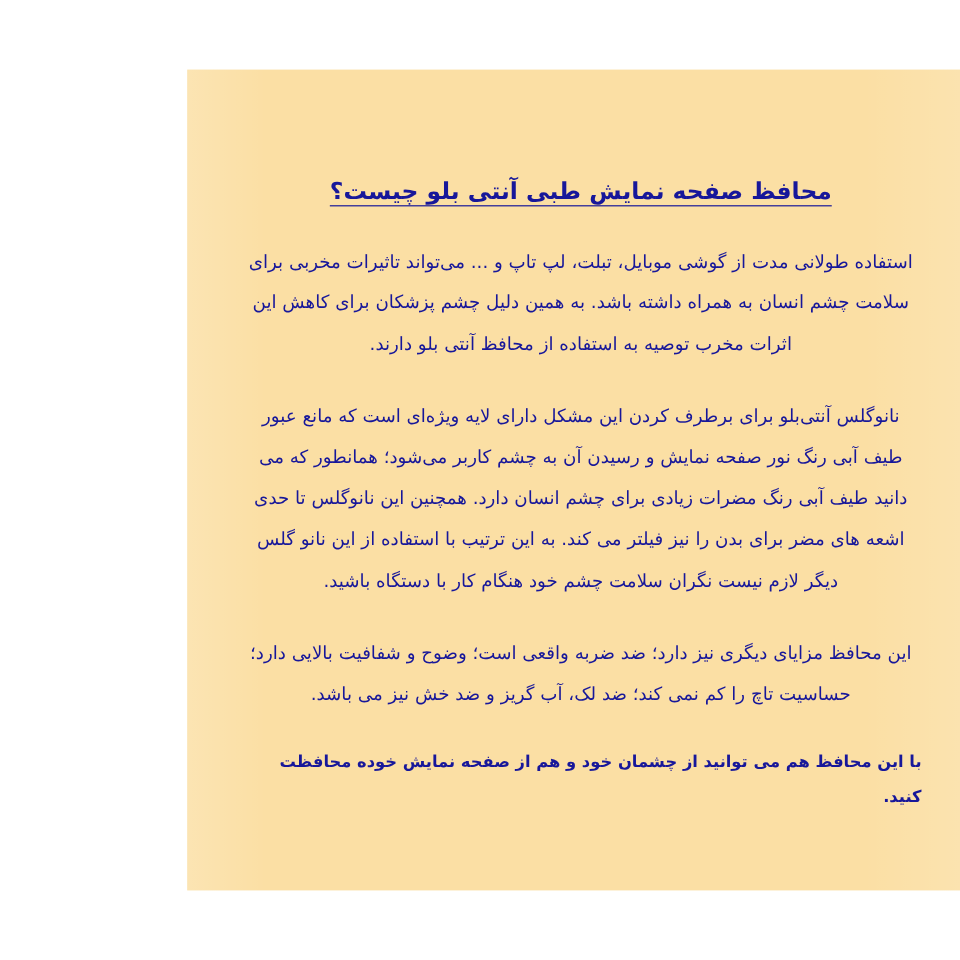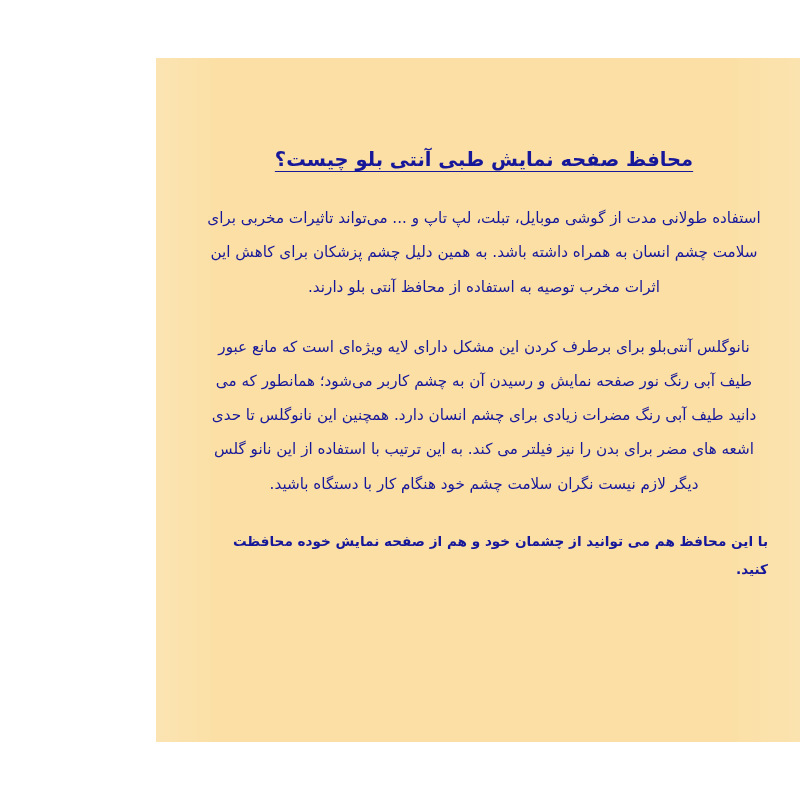--- a/index.html
+++ b/index.html
@@ -87,17 +87,18 @@
       <div class="spacer-top"></div>
 
       <h1 class="doc-title">محافظ صفحه نمایش طبی آنتی بلو چیست؟</h1>
 
       <div class="gap-sm"></div>
 
       <p class="para">استفاده طولانی مدت از گوشی موبایل، تبلت، لپ تاپ و ... می‌تواند تاثیرات مخربی برای سلامت چشم انسان به همراه داشته باشد. به همین دلیل چشم پزشکان برای کاهش این اثرات مخرب توصیه به استفاده از محافظ آنتی بلو دارند.</p>
 
       <p class="para">نانوگلس آنتی‌بلو برای برطرف کردن این مشکل دارای لایه ویژه‌ای است که مانع عبور طیف آبی رنگ نور صفحه نمایش و رسیدن آن به چشم کاربر می‌شود؛ همانطور که می دانید طیف آبی رنگ مضرات زیادی برای چشم انسان دارد. همچنین این نانوگلس تا حدی اشعه های مضر برای بدن را نیز فیلتر می کند. به این ترتیب با استفاده از این نانو گلس دیگر لازم نیست نگران سلامت چشم خود هنگام کار با دستگاه باشید.</p>
 
+      <p class="para">این محافظ مزایای دیگری نیز دارد؛ ضد ضربه واقعی است؛ وضوح و شفافیت بالایی دارد؛ حساسیت تاچ را کم نمی کند؛ ضد لک، آب گریز و ضد خش نیز می باشد.</p>
 
       <p class="para-strong">با این محافظ هم می توانید از چشمان خود و هم از صفحه نمایش خوده محافظت کنید.</p>
     </div>
   </div>
 </div>
 
 </body></html>

